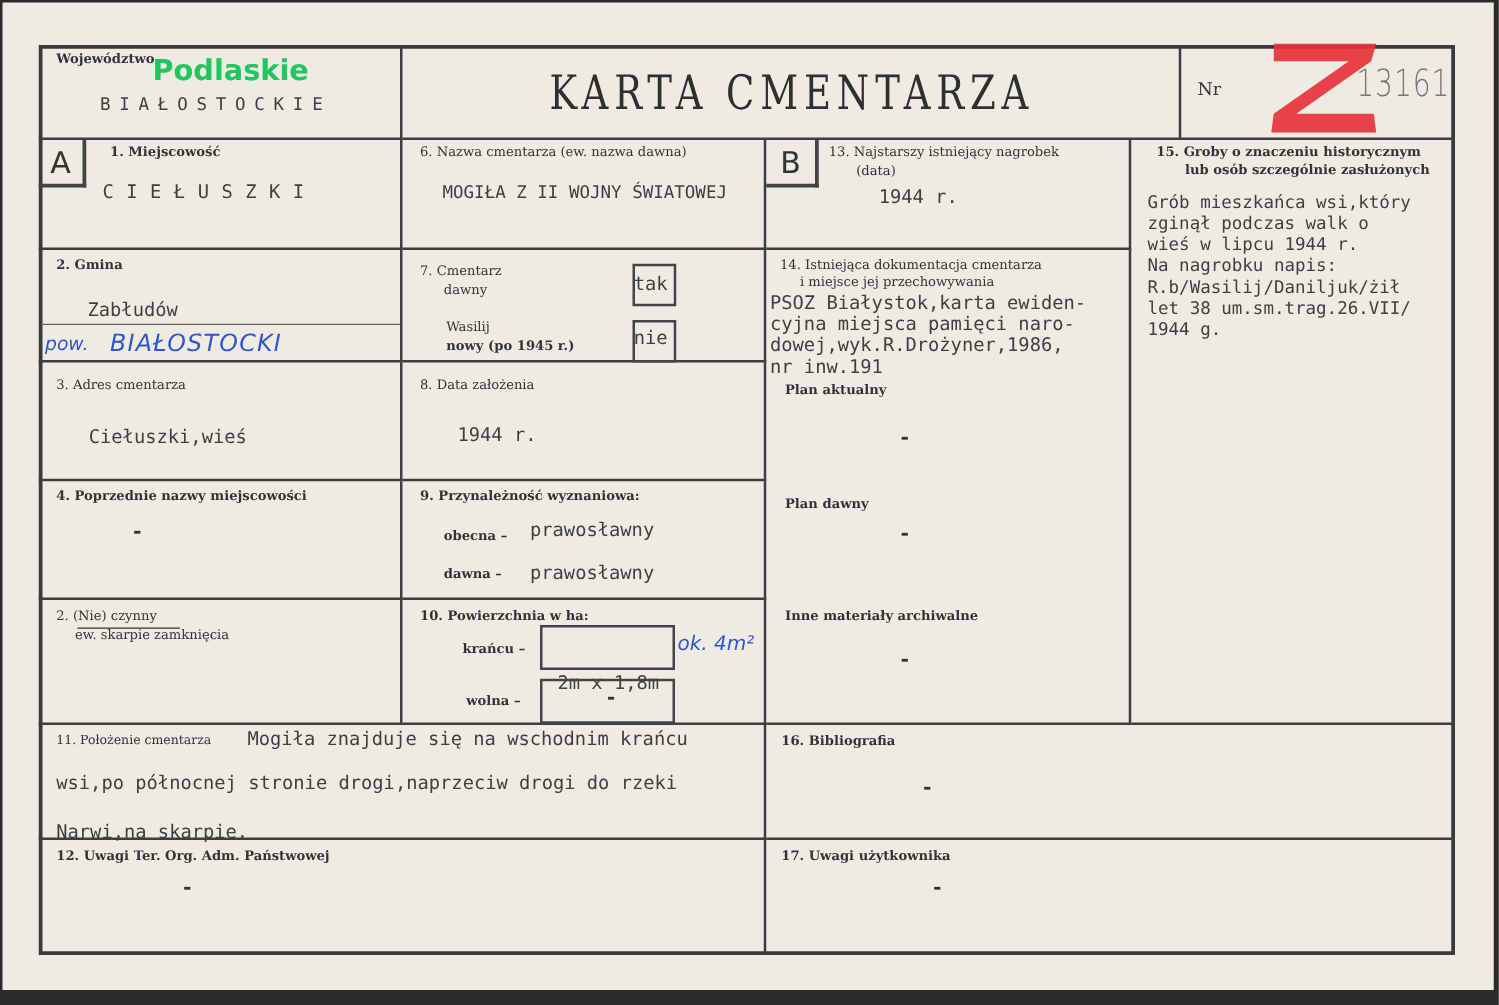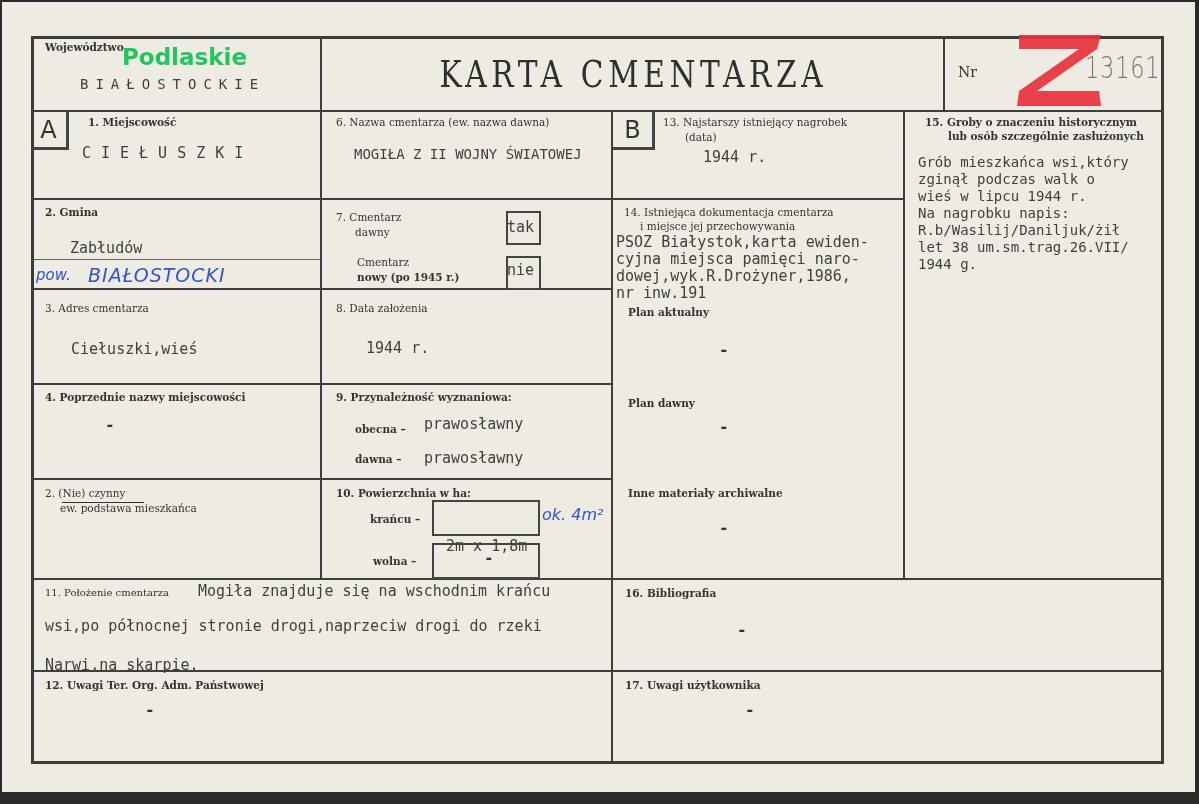--- a/index.html
+++ b/index.html
@@ -88,33 +88,33 @@
 <div class="cell" style="left:31px;top:290px;width:291px;height:95px;"></div>
 <span class="lbl" style="left:45px;top:301px;font-weight:normal;">3. Adres cmentarza</span>
 <span class="tw" style="left:71px;top:341px;">Ciełuszki,wieś</span>
 
 <div class="cell" style="left:31px;top:385px;width:291px;height:95px;"></div>
 <span class="lbl" style="left:45px;top:390px;">4. Poprzednie nazwy miejscowości</span>
 <span class="dash" style="left:105px;top:415px;">-</span>
 
 <div class="cell" style="left:31px;top:480px;width:291px;height:100px;"></div>
 <span class="lbl" style="left:45px;top:486px;font-weight:normal;">2. (Nie) czynny</span>
-<span class="lbl" style="left:60px;top:501px;font-weight:normal;">ew. podstawa mieszkańca</span>
+<span class="lbl" style="left:60px;top:501px;font-weight:normal;">ew. skarpie zamknięcia</span>
 <div style="position:absolute;left:62px;top:502px;width:82px;border-top:1px solid #333;"></div>
 
 <div class="cell" style="left:322px;top:112px;width:291px;height:88px;"></div>
 <span class="lbl" style="left:336px;top:115px;font-weight:normal;">6. Nazwa cmentarza (ew. nazwa dawna)</span>
 <span class="tw" style="left:354px;top:146px;font-size:14px;">MOGIŁA Z II WOJNY ŚWIATOWEJ</span>
 
 <div class="cell" style="left:322px;top:200px;width:291px;height:90px;"></div>
 <span class="lbl" style="left:336px;top:210px;font-weight:normal;">7. Cmentarz</span>
 <span class="lbl" style="left:355px;top:225px;font-weight:normal;">dawny</span>
 <div class="box" style="left:506px;top:211px;width:35px;height:34px;"></div>
 <span class="tw" style="left:507px;top:219px;">tak</span>
-<span class="lbl" style="left:357px;top:255px;font-weight:normal;">Cmentarz</span>
+<span class="lbl" style="left:357px;top:255px;font-weight:normal;">Wasilij</span>
 <span class="lbl" style="left:357px;top:270px;">nowy (po 1945 r.)</span>
 <div class="box" style="left:506px;top:256px;width:35px;height:34px;"></div>
 <span class="tw" style="left:507px;top:262px;">nie</span>
 
 <div class="cell" style="left:322px;top:290px;width:291px;height:95px;"></div>
 <span class="lbl" style="left:336px;top:301px;font-weight:normal;">8. Data założenia</span>
 <span class="tw" style="left:366px;top:340px;">1944 r.</span>
 
 <div class="cell" style="left:322px;top:385px;width:291px;height:95px;"></div>
 <span class="lbl" style="left:336px;top:390px;">9. Przynależność wyznaniowa:</span>

